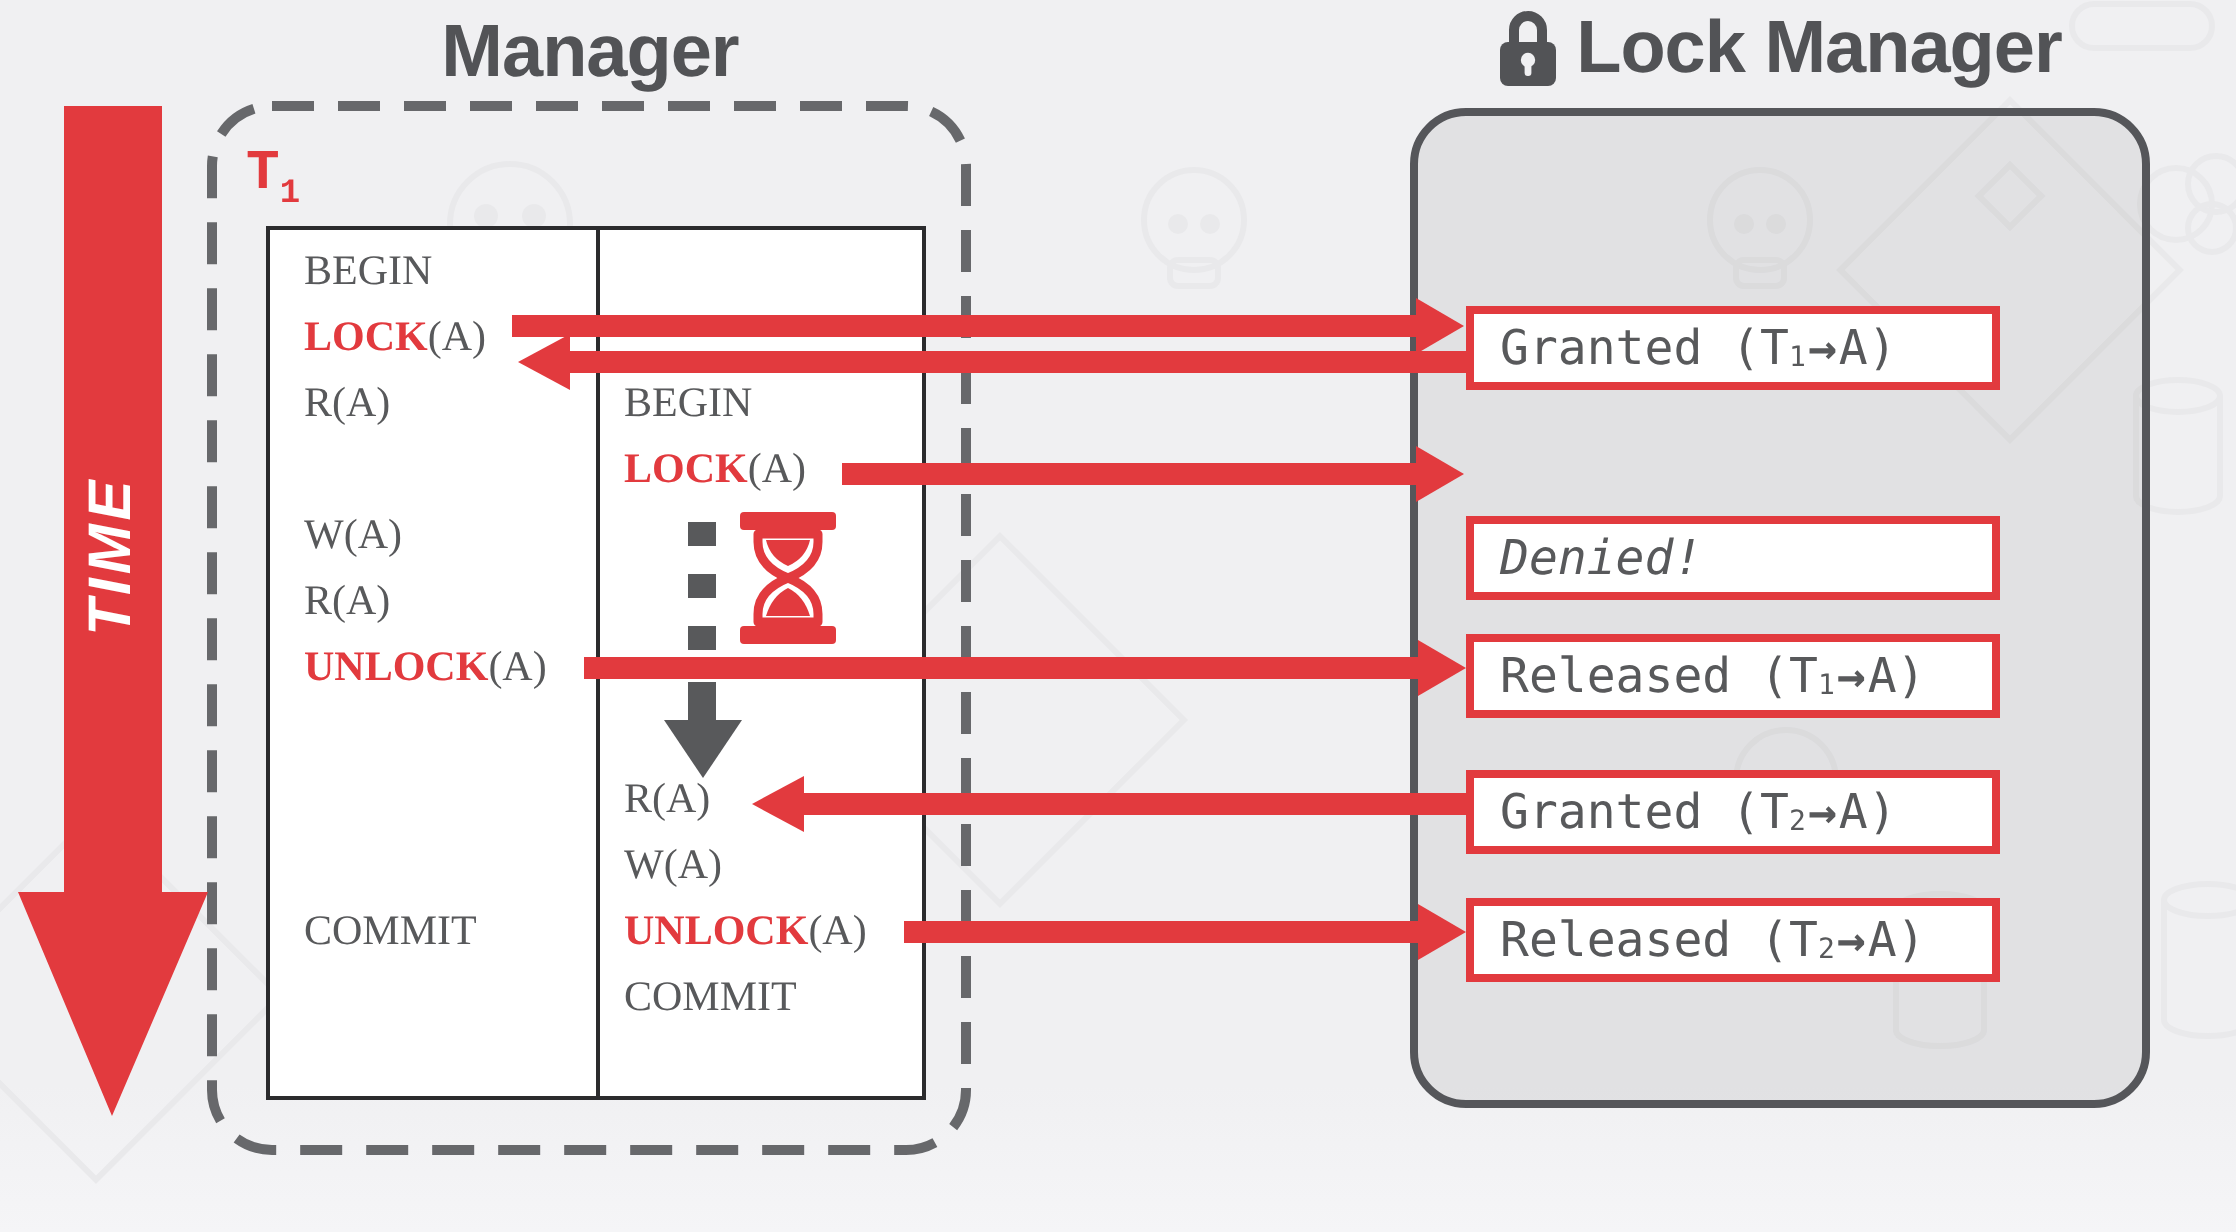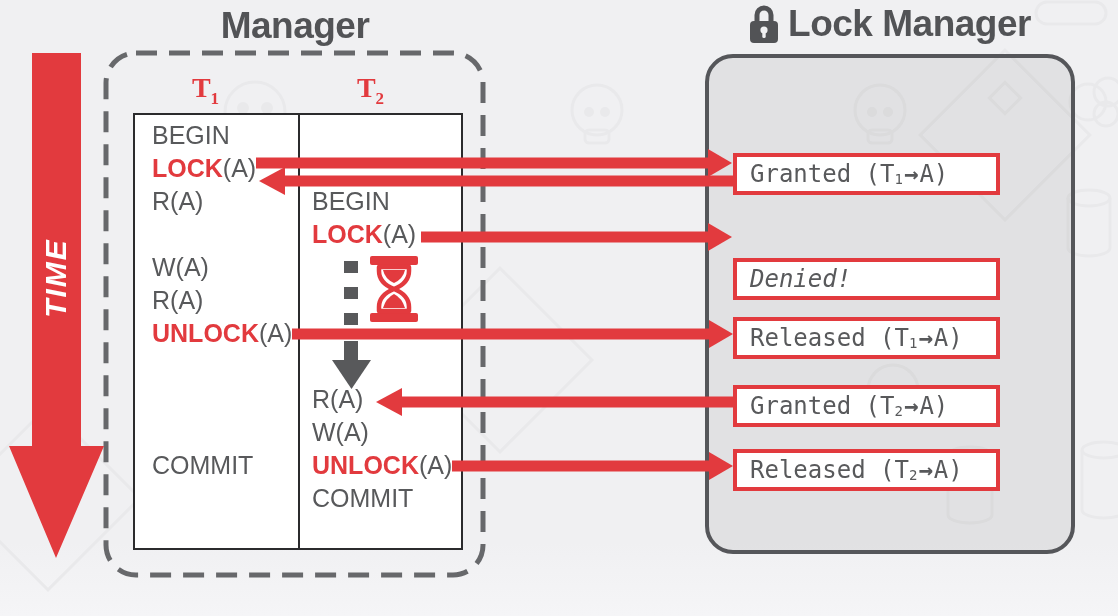--- a/index.html
+++ b/index.html
@@ -17,38 +17,38 @@
   #overlay{position:absolute;left:0;top:0;z-index:6;pointer-events:none;}
 
   .title{
     position:absolute;z-index:3;font-weight:bold;font-size:37px;line-height:42px;
     color:var(--title-gray);letter-spacing:-0.5px;
   }
   #schedule-title{left:106px;top:5px;width:378px;text-align:center;}
   #lm-title{left:705px;top:3px;width:370px;display:flex;align-items:center;justify-content:center;gap:9px;}
 
   .thead{
-    position:absolute;z-index:3;width:165px;text-align:center;top:72px;
-    color:var(--red);font-weight:bold;font-size:28px;font-family:Liberation Serif, serif;
+    position:absolute;z-index:3;width:165px;text-align:left;top:72px;
+    color:var(--red);font-weight:bold;font-size:28px;font-family:Liberation Mono, monospace;
   }
   #th1{left:123px;}
   #th2{left:288px;}
   .hsub{font-size:17px;vertical-align:-7px;}
 
   #table{
     position:absolute;z-index:3;left:133px;top:113px;width:330px;height:437px;
     background:#ffffff;border:2px solid var(--table-border);box-sizing:border-box;
   }
   #table .divider{position:absolute;left:163px;top:0;width:2px;height:100%;background:var(--table-border);}
   .col{position:absolute;top:0;height:100%;width:165px;}
   #t1-col{left:0;}
   #t2-col{left:165px;}
   .op{
     position:absolute;height:33px;line-height:33px;white-space:nowrap;
-    font-family:Liberation Sans, sans-serif;font-size:25px;color:var(--text-gray);
+    font-family:Liberation Serif, serif;font-size:21px;color:var(--text-gray);
   }
   #t1-col .op{left:17px;}
   #t2-col .op{left:12px;}
   .kw{color:var(--red);font-weight:bold;}
 
   #panel{
     position:absolute;z-index:2;left:705px;top:54px;width:370px;height:500px;
     background:rgba(77,78,82,0.09);border:4px solid var(--panel-border);
     border-radius:28px;box-sizing:border-box;
   }
@@ -134,21 +134,20 @@
     <svg width="30" height="42" viewBox="0 0 30 42">
       <path d="M8,20 V12 a7,7 0 0 1 14,0 V20" fill="none" stroke="#525356" stroke-width="5"></path>
       <rect x="1" y="18" width="28" height="22" rx="4" fill="#525356"></rect>
       <circle cx="15" cy="27" r="3.6" fill="#f0f0f2"></circle>
       <rect x="13.3" y="27" width="3.4" height="8" rx="1.6" fill="#f0f0f2"></rect>
     </svg>
     <span>Lock Manager</span>
   </div>
 
   <div id="th1" class="thead"><span>T</span><span class="hsub">1</span></div>
-  <div id="th2" class="thead"><span>T</span><span class="hsub">2</span></div>
 
   <div id="table">
     <div id="t1-col" class="col">
         <div class="op" style="top: 4px;">BEGIN</div>
         <div class="op" style="top: 37px;"><span class="kw">LOCK</span>(A)</div>
         <div class="op" style="top: 70px;">R(A)</div>
         <div class="op" style="top: 136px;">W(A)</div>
         <div class="op" style="top: 169px;">R(A)</div>
         <div class="op" style="top: 202px;"><span class="kw">UNLOCK</span>(A)</div>
         <div class="op" style="top: 334px;">COMMIT</div>

